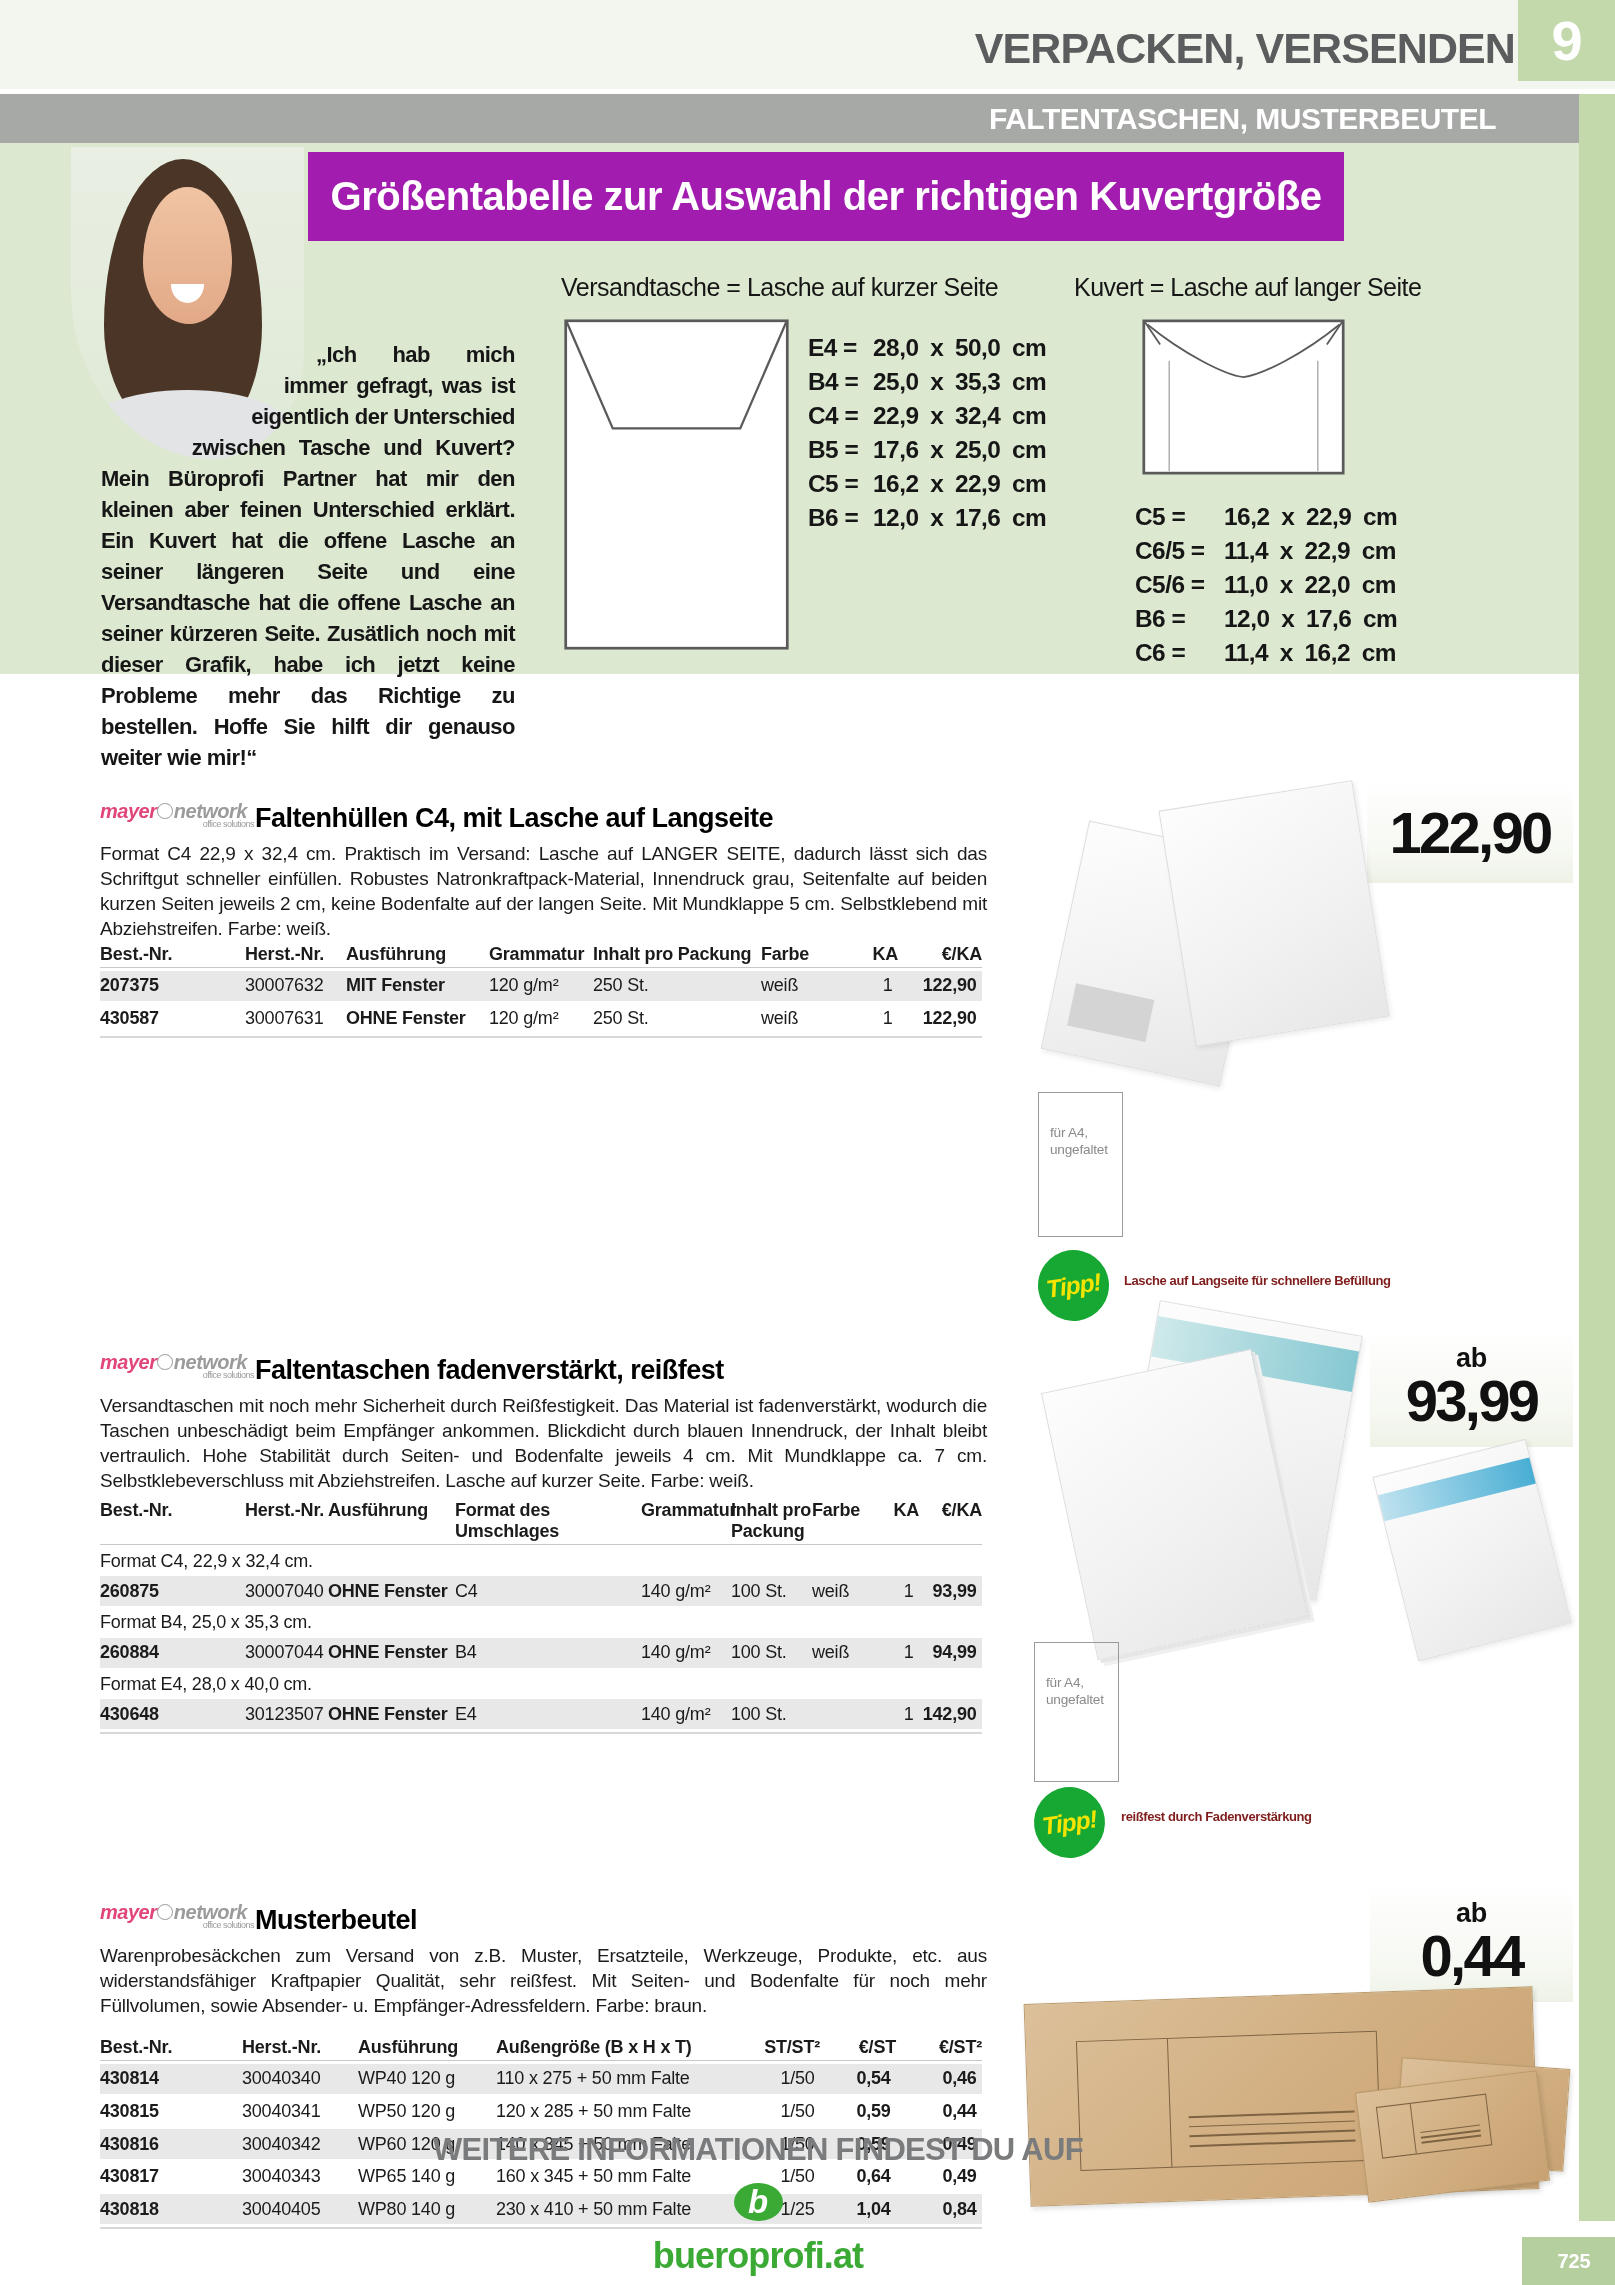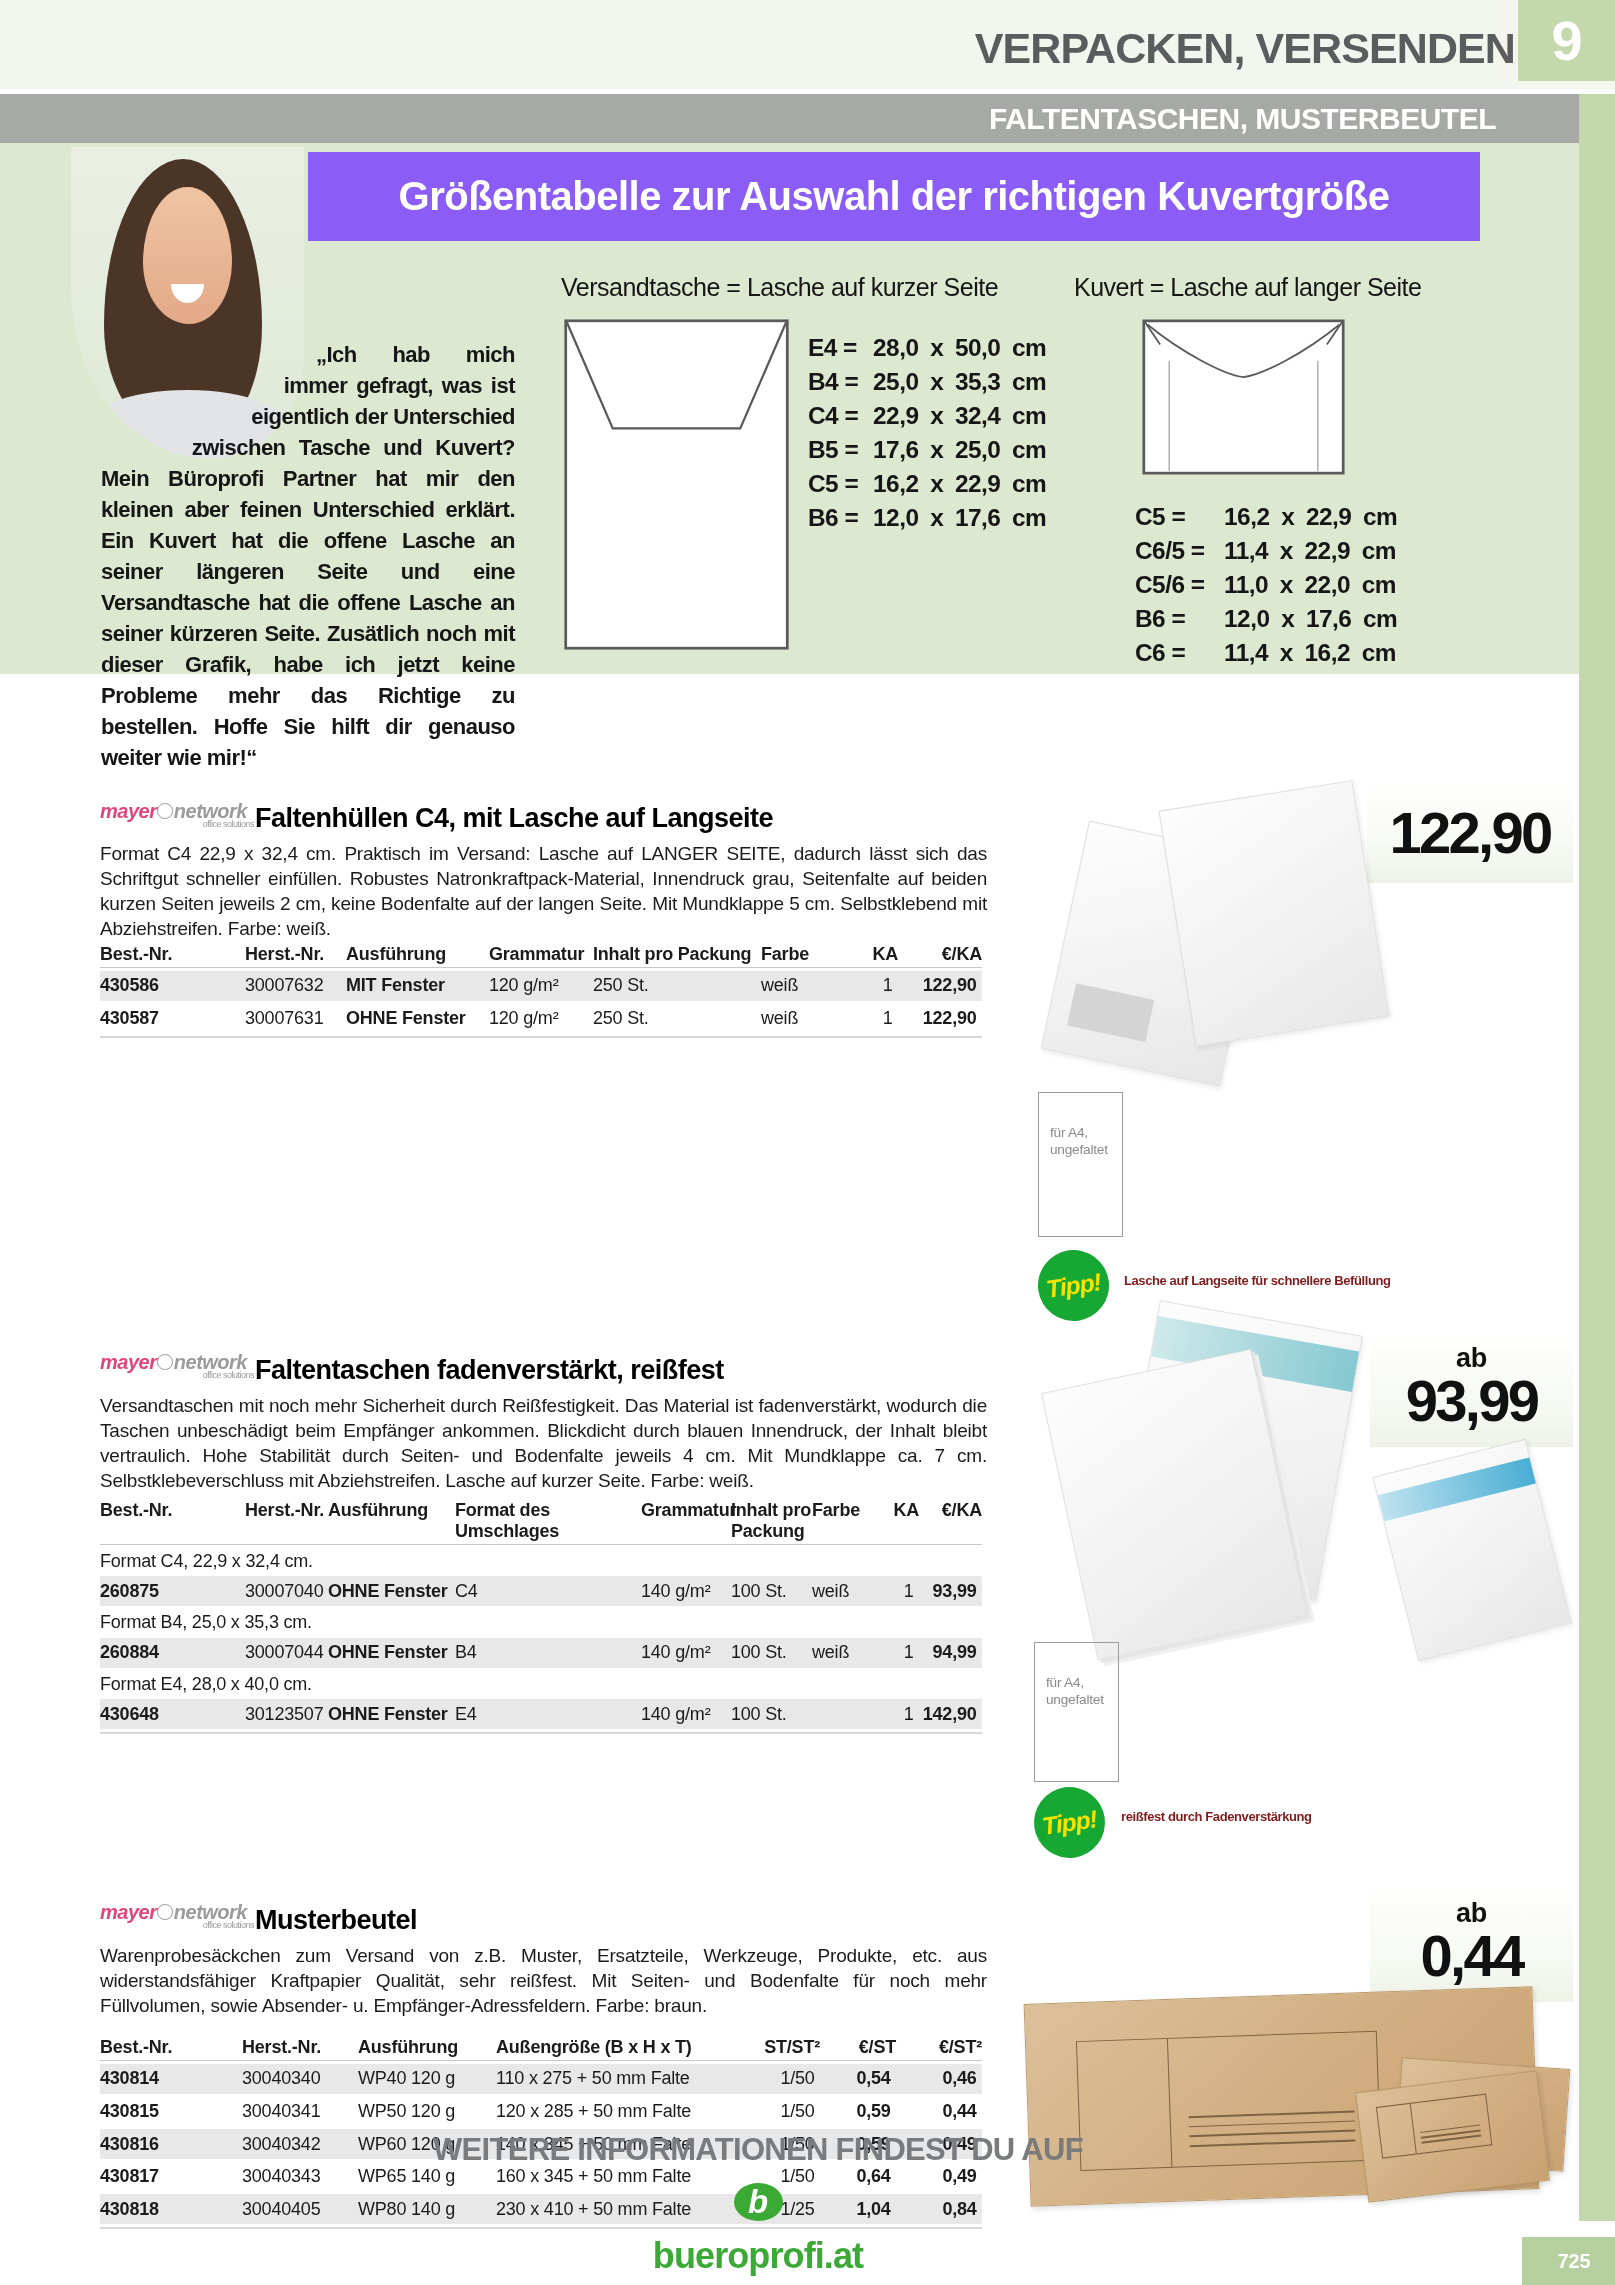--- a/index.html
+++ b/index.html
@@ -11,21 +11,21 @@
   .topbar-title{position:absolute;right:101px;top:23.5px;font-size:43px;font-weight:700;color:#5b5c5e;letter-spacing:-0.9px;}
   .page-tab{position:absolute;left:1518px;top:0;width:98px;height:81px;background:#c3d8ab;
             display:flex;align-items:center;justify-content:center;color:#ffffff;font-size:56px;font-weight:700;}
   .subbar{position:absolute;left:0;top:94px;width:1579px;height:49px;background:#a7a9a6;
           text-align:right;line-height:49px;padding-right:83px;box-sizing:border-box;
           color:#ffffff;font-size:30px;font-weight:700;letter-spacing:-0.5px;}
   .side-strip{position:absolute;left:1579px;top:94px;width:36px;height:2127px;background:#c3d8ab;}
 
   
   .infobox{position:absolute;left:0;top:143px;width:1579px;height:531px;background:#dce8d0;}
-  .info-title{position:absolute;left:308px;top:9px;width:1172px;height:89px;background:#8b5cf6;
+  .info-title{position:absolute;left:308px;top:9px;width:1036px;height:89px;background:#a21caf;
               color:#ffffff;font-size:40px;font-weight:700;text-align:center;line-height:89px;letter-spacing:-0.5px;}
   .photo{position:absolute;left:71px;top:3.6px;width:233px;height:312px;overflow:hidden;
          border-radius:0 0 55% 85%/0 0 48% 75%;background:linear-gradient(180deg,#e9efe3,#dfe9d6);}
   .photo .hair{position:absolute;left:14%;top:4%;width:68%;height:92%;background:#4a3526;
                border-radius:50% 50% 45% 55%/58% 58% 42% 42%;}
   .photo .face{position:absolute;left:31%;top:13%;width:38%;height:44%;
                background:linear-gradient(#f0c4a4,#e2a987);border-radius:50% 50% 48% 52%/55% 55% 45% 45%;}
   .photo .smile{position:absolute;left:43%;top:44%;width:14%;height:6%;background:#fff;
                 border-radius:0 0 50% 50%/0 0 100% 100%;}
   .photo .body{position:absolute;left:4%;bottom:-6%;width:92%;height:28%;background:#e3e4e6;
@@ -207,21 +207,21 @@
       <span class="c1">Best.-Nr.</span>
       <span class="c2">Herst.-Nr.</span>
       <span class="c3">Ausführung</span>
       <span class="c4">Grammatur</span>
       <span class="c5">Inhalt pro Packung</span>
       <span class="c6">Farbe</span>
       <span class="c7">KA</span>
       <span class="c8">€/KA</span>
     </div>
     <div class="trow alt">
-      <span class="c1 cb">430586</span>
+      <span class="c1 cb">207375</span>
       <span class="c2">30007632</span>
       <span class="c3 cb">MIT Fenster</span>
       <span class="c4">120 g/m²</span>
       <span class="c5">250 St.</span>
       <span class="c6">weiß</span>
       <span class="c7">1</span>
       <span class="c8 cb">122,90</span>
     </div>
     <div class="trow">
       <span class="c1 cb">430587</span>

